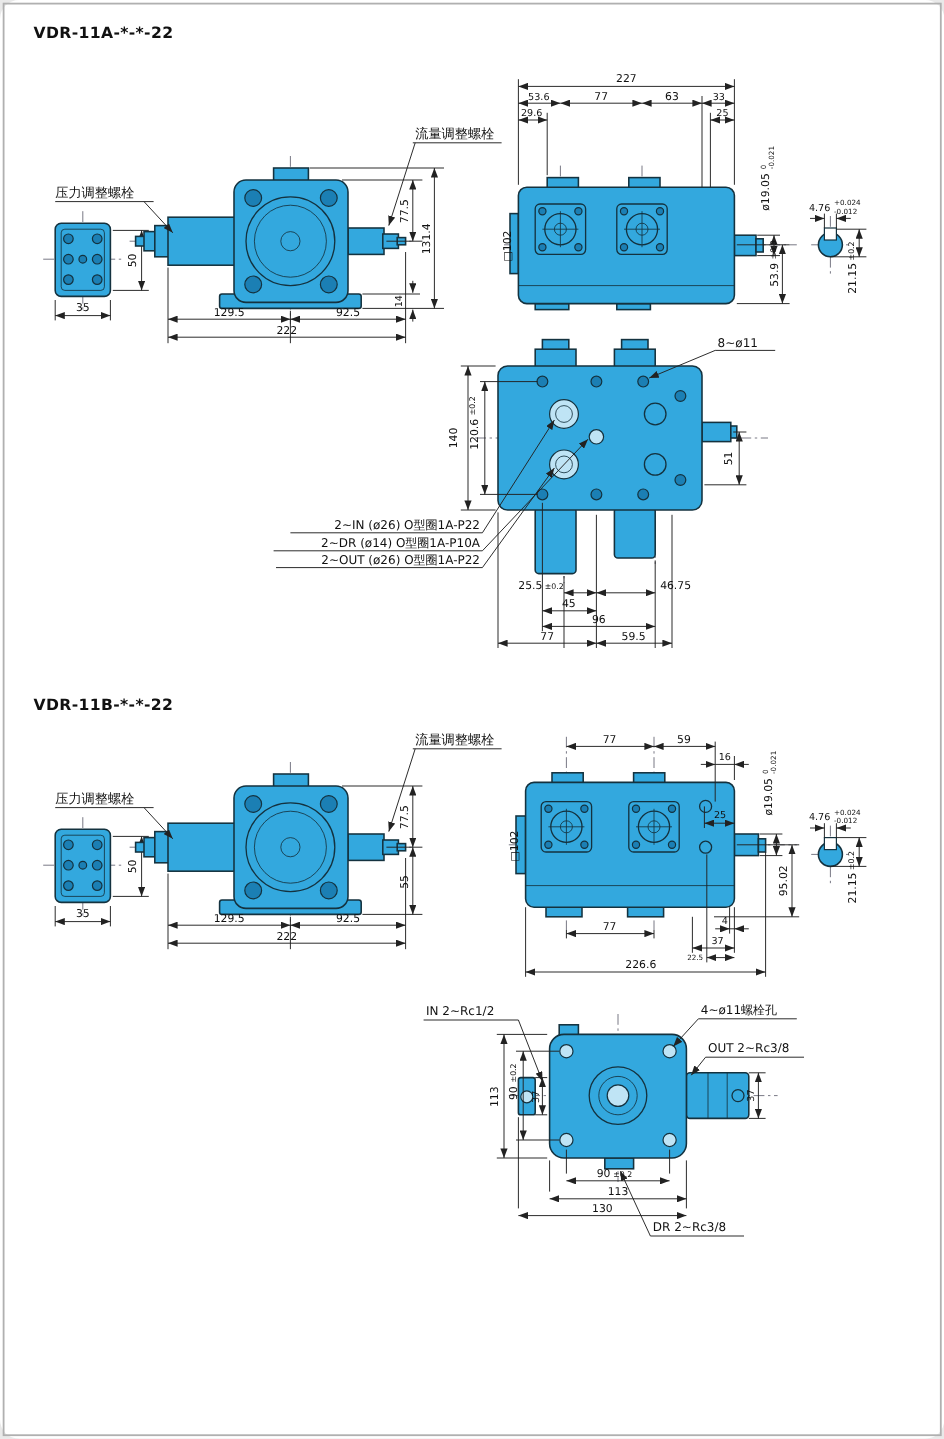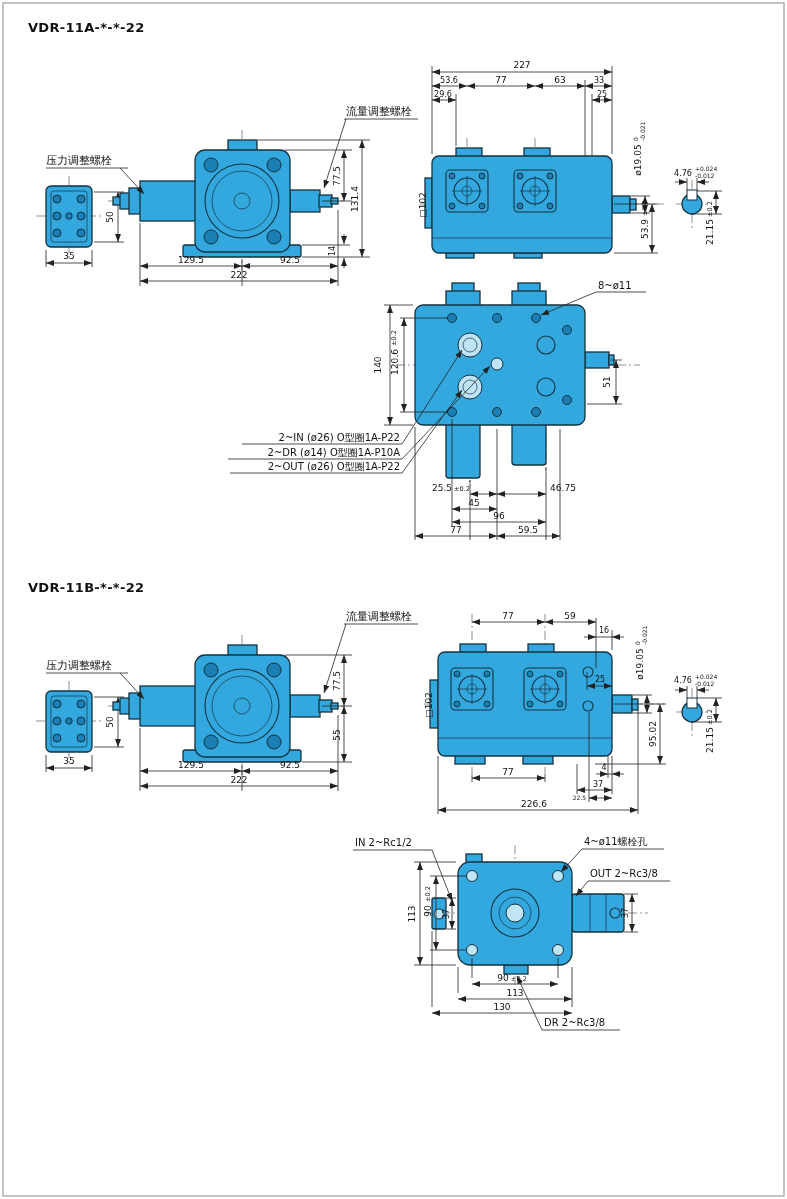--- a/index.html
+++ b/index.html
@@ -1,17 +1,17 @@
 <!DOCTYPE html>
 <html><head>
 <meta charset="utf-8">
 <style>
   html,body{margin:0;padding:0;background:#e9e9e9;}
   .page{position:relative;width:787px;height:1199px;background:#fff;margin:0 auto;
-        font-family:"DejaVu Sans",sans-serif;}
+        font-family:"DejaVu Sans",sans-serif;border-radius:16px;}
   svg{position:absolute;left:0;top:0;}
   svg text{font-family:"DejaVu Sans",sans-serif;fill:#111;}
   .ttl{font-size:13px;font-weight:600;letter-spacing:.3px;}
   .lbl{font-size:11px;}
   .lbl2{font-size:10px;}
   .d{font-size:9px;text-anchor:middle;}
   .ds{font-size:8px;text-anchor:middle;}
   .sm{font-size:6.5px;}
   .xs{font-size:6px;}
   .ae{text-anchor:end;}

